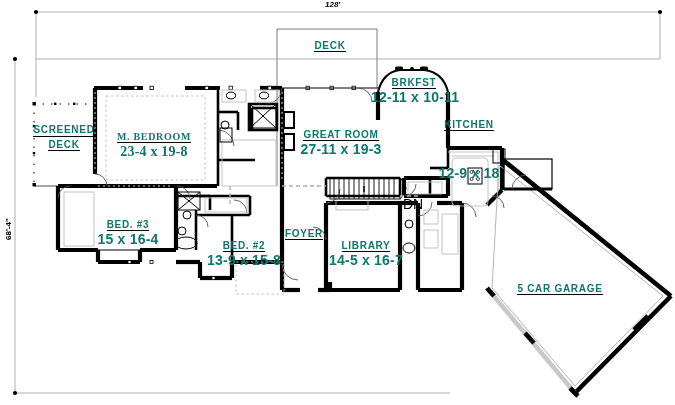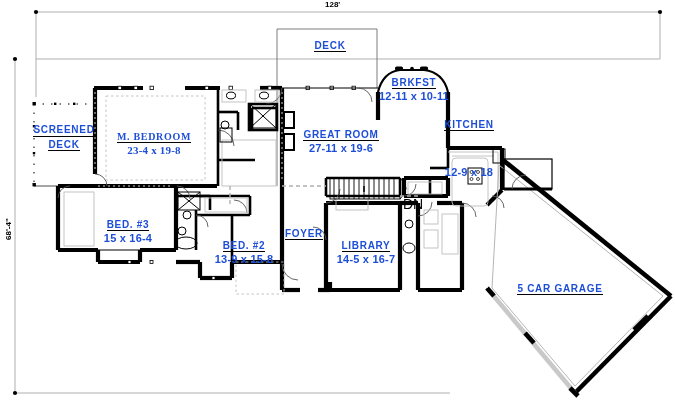--- a/index.html
+++ b/index.html
@@ -20,39 +20,39 @@
   #plan-svg {
     position: absolute;
     left: 0;
     top: 0;
     width: 675px;
     height: 405px;
   }
   .room-label {
     position: absolute;
     font-family: "Liberation Sans", sans-serif;
-    color: #1d4ed8;
+    color: #0f766e;
     text-align: center;
     white-space: nowrap;
     line-height: 1.12;
     letter-spacing: 0.4px;
   }
   .room-name {
     display: block;
     font-weight: bold;
     font-size: 10px;
     border-bottom: 1.4px solid #000;
     padding-bottom: 0px;
     margin: 0 auto;
     width: fit-content;
     letter-spacing: 0.7px;
   }
   .room-dims {
     display: block;
-    font-size: 11px;
+    font-size: 14px;
     font-weight: bold;
     margin-top: 1px;
     letter-spacing: 0.2px;
   }
   .plain-label {
     position: absolute;
     font-size: 14px;
     font-weight: normal;
     color: #000;
     font-family: "Liberation Sans", sans-serif;
@@ -388,21 +388,21 @@
     <span class="room-name" style="margin-top:2px;">DECK</span>
   </div>
 
   <div class="room-label" style="left:92px; top:131px; width:124px;font-family:Liberation Serif, serif;">
     <span class="room-name">M. BEDROOM</span>
     <span class="room-dims">23-4  x  19-8</span>
   </div>
 
   <div class="room-label" style="left:286px; top:129px; width:110px;">
     <span class="room-name">GREAT  ROOM</span>
-    <span class="room-dims">27-11 x  19-6</span>
+    <span class="room-dims">27-11 x  19-3</span>
   </div>
 
   <div class="room-label" style="left:282px; top:40px; width:96px;">
     <span class="room-name">DECK</span>
   </div>
 
   <div class="room-label" style="left:371px; top:77px; width:86px;">
     <span class="room-name">BRKFST</span>
     <span class="room-dims">12-11 x  10-11</span>
   </div>
@@ -432,17 +432,17 @@
     <span class="room-name">LIBRARY</span>
     <span class="room-dims">14-5  x  16-7</span>
   </div>
 
   <div class="room-label" style="left:505px; top:283px; width:110px;">
     <span class="room-name">5 CAR GARAGE</span>
   </div>
 
   <span class="plain-label" style="left:403px; top:196px;">DN</span>
 
-  <span class="dim-label" style="left:325px; top:0px;">128'</span>
+  <span class="dim-label" style="left:325px; top:0px;font-style:italic;">128'</span>
 
   <span class="dim-label vertical" style="left:4px; top:240px;">68'-4"</span>
 
 </div>
 
 </body></html>

